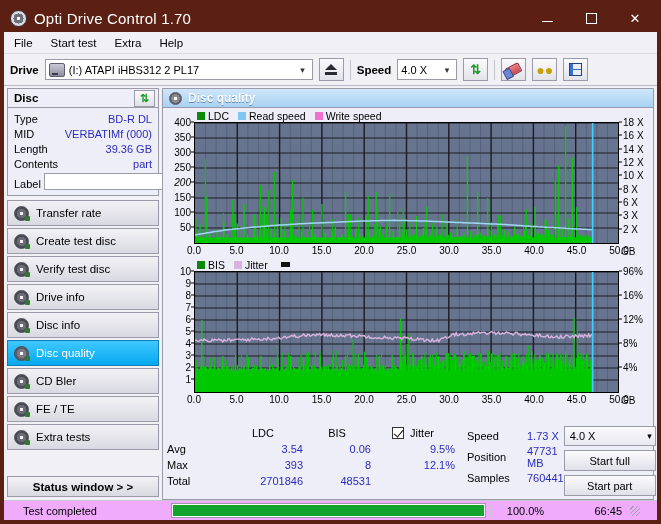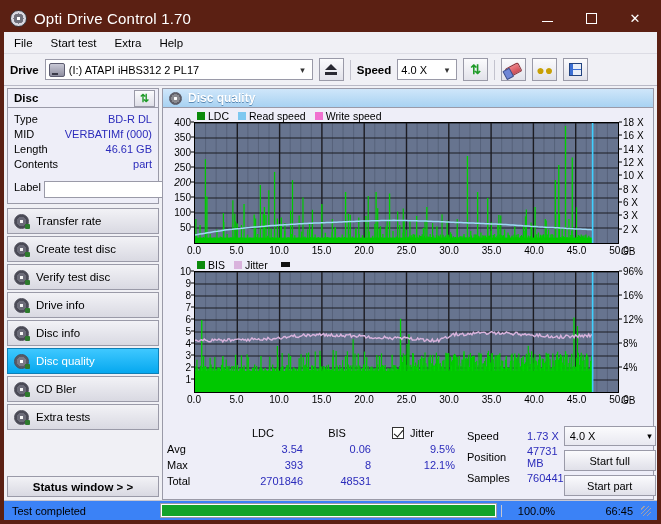--- a/index.html
+++ b/index.html
@@ -94,21 +94,21 @@
   .disc-head .t { font-weight:bold; font-size:11.5px; }
   .mini-btn {
     margin-left:auto; width:21px;height:17px; border:1px solid #9a9aa8;
     background:linear-gradient(#fbfbfd,#dfdfe8); display:flex;align-items:center;justify-content:center;
     color:#1f9b28; font-size:11px; font-weight:bold;
   }
   .disc-rows { padding:3px 6px 5px 6px; }
   .drow { display:flex; align-items:center; height:15px; font-size:11px; }
   .drow .k { color:#000; }
   .drow .v { margin-left:auto; color:#2b2bbb; }
-  .lblrow { display:flex; align-items:flex-start; margin-top:10px; gap:3px; }
+  .lblrow { display:flex; align-items:flex-end; margin-top:2px; gap:3px; }
   .lbl-input { flex:1 1 auto; height:17px; background:#fff; border:1px solid #9a9aa8; }
   .disc-mini {
     width:19px;height:17px;border:1px solid #9a9aa8;background:linear-gradient(#fbfbfd,#dfdfe8);
     display:flex;align-items:center;justify-content:center;
   }
   .disc-mini i {
     display:block; width:11px;height:11px;border-radius:50%;
     background: radial-gradient(circle, #ffffff 0 18%, #c9c44a 20% 70%, #9a9630 72% 100%);
     border:1px solid #777; font-style:normal;
   }
@@ -199,21 +199,21 @@
     display:flex;align-items:center;justify-content:center; font-size:11px;
   }
   .sel {
     height:20px; border:1px solid #9a9aa8; background:linear-gradient(#fbfbfd,#e8e8f0);
     display:flex;align-items:center;padding:0 3px 0 5px;font-size:11px;
   }
   .sel .chev{margin-left:auto;font-size:9px;}
   
   .statusbar {
     flex:0 0 20px; display:flex; align-items:center; gap:4px;
-    padding:0 6px; background:#3b82f6; border-top:1px solid #c6c6d2;
+    padding:0 17px; background:#f0abfc; border-top:1px solid #c6c6d2;
     font-size:11px;
   }
   .sb-text { width:146px; flex:0 0 146px; padding-left:2px; }
   .progress {
     flex:1 1 auto; height:15px; border:1px solid #9a9aa8; background:#fff; position:relative;
   }
   .progress .bar { position:absolute; left:1px; top:1px; bottom:1px; background:#12a32b; }
   .sb-pct { width:70px; flex:0 0 70px; text-align:center; border-left:1px solid #c6c6d2;}
   .sb-time { width:62px; flex:0 0 62px; text-align:right; padding-right:4px; }
   .grip { width:10px; height:10px; flex:0 0 10px; background:
@@ -296,21 +296,21 @@
           <div class="drow">
             <span class="k">Type</span>
             <span class="v">BD-R DL</span>
           </div>
           <div class="drow">
             <span class="k">MID</span>
             <span class="v">VERBATIMf (000)</span>
           </div>
           <div class="drow">
             <span class="k">Length</span>
-            <span class="v">46.61 GB</span>
+            <span class="v">39.36 GB</span>
           </div>
           <div class="drow">
             <span class="k">Contents</span>
             <span class="v">part</span>
           </div>
           <div class="lblrow">
             <span>Label</span>
             <input class="lbl-input" type="text" value="" style="">
             <div class="disc-mini">
                 <i></i>
@@ -340,20 +340,24 @@
           <span class="nav-ic"></span>
           <span>Disc info</span>
         </div>
         <div class="navbtn active">
           <span class="nav-ic"></span>
           <span>Disc quality</span>
         </div>
         <div class="navbtn">
           <span class="nav-ic"></span>
           <span>CD Bler</span>
+        </div>
+        <div class="navbtn">
+          <span class="nav-ic"></span>
+          <span>FE / TE</span>
         </div>
         <div class="navbtn">
           <span class="nav-ic"></span>
           <span>Extra tests</span>
         </div>
       </div>
 
       <div class="sidebar-spacer"></div>
       <div class="statuswin">Status window &gt; &gt;</div>
     </div>

